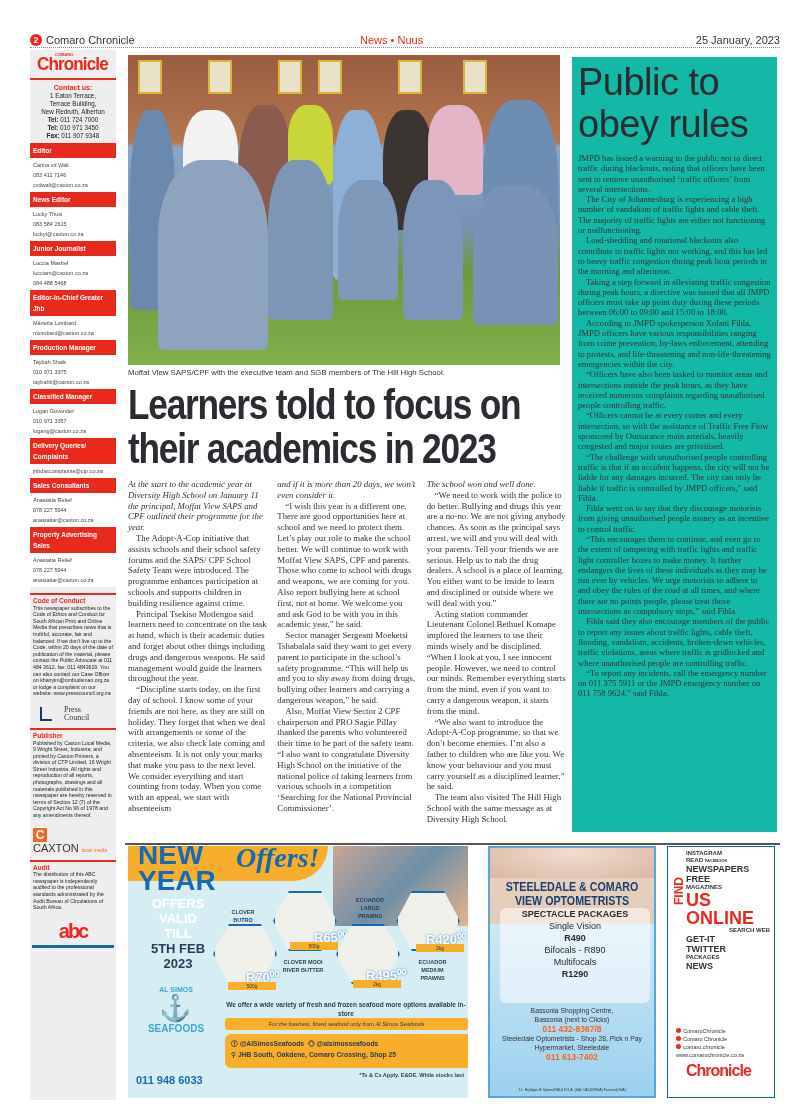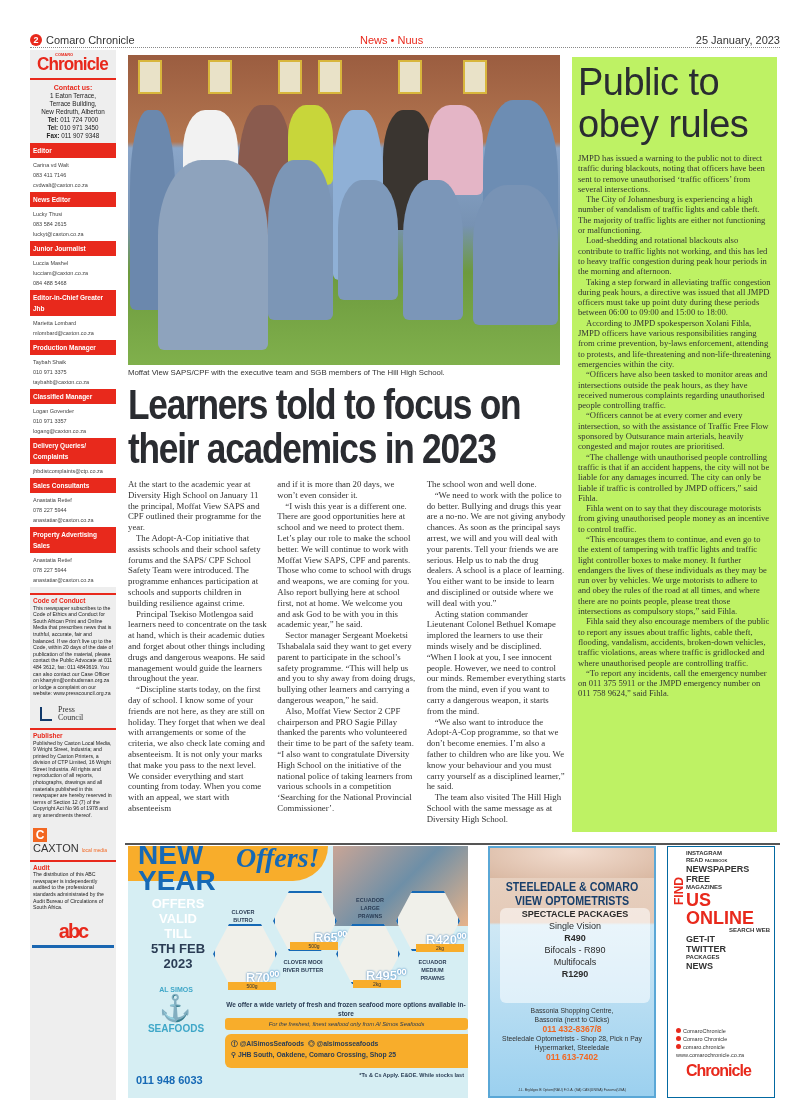--- a/index.html
+++ b/index.html
@@ -14,41 +14,41 @@
   .logo { display: block; margin: 2px auto 0; width: 80px; height: 24px; position: relative; }
   .logo .small { position: absolute; left: 22px; top: 0; font: bold 4px "Liberation Sans", sans-serif; color: #e8291c; }
   .logo .big { position: absolute; left: 4px; top: 1px; font: bold 19px "Liberation Sans", sans-serif; color: #e8291c; letter-spacing: -1px; transform: scaleX(0.9); transform-origin: left; }
   .contact { text-align: center; font-size: 6.3px; line-height: 8px; padding: 4px 2px 3px; border-top: 2px solid #e8291c; margin-top: 2px; }
   .contact .title { color: #e8291c; font-weight: bold; font-size: 7px; }
   .contact b { font-weight: bold; }
   .sb-head { background: #e8291c; color: #fff; font-weight: bold; font-size: 6.5px; line-height: 11px; padding: 2px 3px; }
   .sb-body { background: #fff; font-size: 5.5px; line-height: 10px; padding: 2px 3px; color: #444; }
   .coc { padding: 3px 3px; border-top: 2px solid #e8291c; margin-top: 6px; font-size: 5.2px; line-height: 6.6px; color: #222; }
   .coc .t { color: #e8291c; font-weight: bold; font-size: 6.5px; }
-  .press { display: flex; align-items: center; gap: 6px; margin: 6px 0 6px 10px; }
+  .press { display: flex; align-items: center; gap: 12px; margin: 6px 0 6px 10px; }
   .press .box { width: 12px; height: 14px; border: 2px solid #123a6b; border-top: none; border-right: none; }
   .press .txt { font: 8px/8px "Liberation Serif", serif; color: #333; }
   .caxton { margin: 6px 3px; }
   .caxton .c { width: 14px; height: 14px; background: #f26722; color: #fff; font: bold 12px/14px "Liberation Sans", sans-serif; text-align: center; }
   .caxton .name { font: 11px "Liberation Sans", sans-serif; color: #333; }
   .caxton .name span { color: #f26722; font-size: 5px; }
   .abc { font: bold 20px "Liberation Sans", sans-serif; color: #e8291c; text-align: center; margin-top: 6px; letter-spacing: -2px; }
   .blue-bar { height: 3px; background: #1a66b1; margin: 2px 2px 0; }
 
   .photo { position: absolute; left: 128px; top: 55px; width: 432px; height: 310px; background: linear-gradient(180deg, #9b5d40 0%, #b37650 28%, #8aa6c9 30%, #7792b3 55%, #6d9a3e 70%, #80b04c 100%); overflow: hidden; }
   .photo .win { position: absolute; top: 5px; width: 24px; height: 34px; background: #e9e2c8; border: 2px solid #d8b63c; }
   .photo .person { position: absolute; border-radius: 40% 40% 6px 6px; }
   .caption { position: absolute; left: 128px; top: 368px; font: 7.8px "Liberation Sans", sans-serif; color: #333; }
   .headline { position: absolute; left: 128px; top: 382px; width: 440px; font: bold 43px/44px "Liberation Sans", sans-serif; color: #2a2c31; letter-spacing: -1.5px; transform: scaleX(0.82); transform-origin: left; white-space: nowrap; }
   .body-cols { position: absolute; left: 128px; top: 479px; width: 438px; display: flex; gap: 10px; font: 8.8px/10.8px "Liberation Serif", serif; color: #333; }
   .body-cols .col { flex: 1; }
   .body-cols p { text-indent: 8px; }
-  .body-cols p.first { text-indent: 0; }
-
-  .side-story { position: absolute; left: 572px; top: 57px; width: 205px; height: 775px; background: #bef264; padding: 4px 6px; }
+  .body-cols p.first { text-indent: 0; font-style: italic; }
+
+  .side-story { position: absolute; left: 572px; top: 57px; width: 205px; height: 775px; background: #14b8a6; padding: 4px 6px; }
   .side-title { font: 38px/42px "Liberation Sans", sans-serif; color: #2a2c31; letter-spacing: -0.5px; margin-bottom: 8px; }
   .side-body { font: 8.6px/10.3px "Liberation Serif", serif; color: #333; }
   .side-body p { text-indent: 8px; }
   .side-body p.first { text-indent: 0; }
 
   .ad-rule { position: absolute; left: 125px; top: 843px; width: 655px; border-top: 2px solid #555; }
   .ad-seafood { position: absolute; left: 128px; top: 846px; width: 340px; height: 252px; background: #d6eef3; overflow: hidden; font-family: "Liberation Sans", sans-serif; }
   .sf-top { position: absolute; left: 0; top: 0; width: 200px; height: 35px; background: #f8ad2b; border-radius: 0 0 40px 0; }
   .sf-new { position: absolute; left: 10px; top: -4px; font: bold 28px/26px "Liberation Sans", sans-serif; color: #1669b5; }
   .sf-offers { position: absolute; left: 108px; top: -4px; font: italic bold 28px "Liberation Serif", serif; color: #1669b5; }

